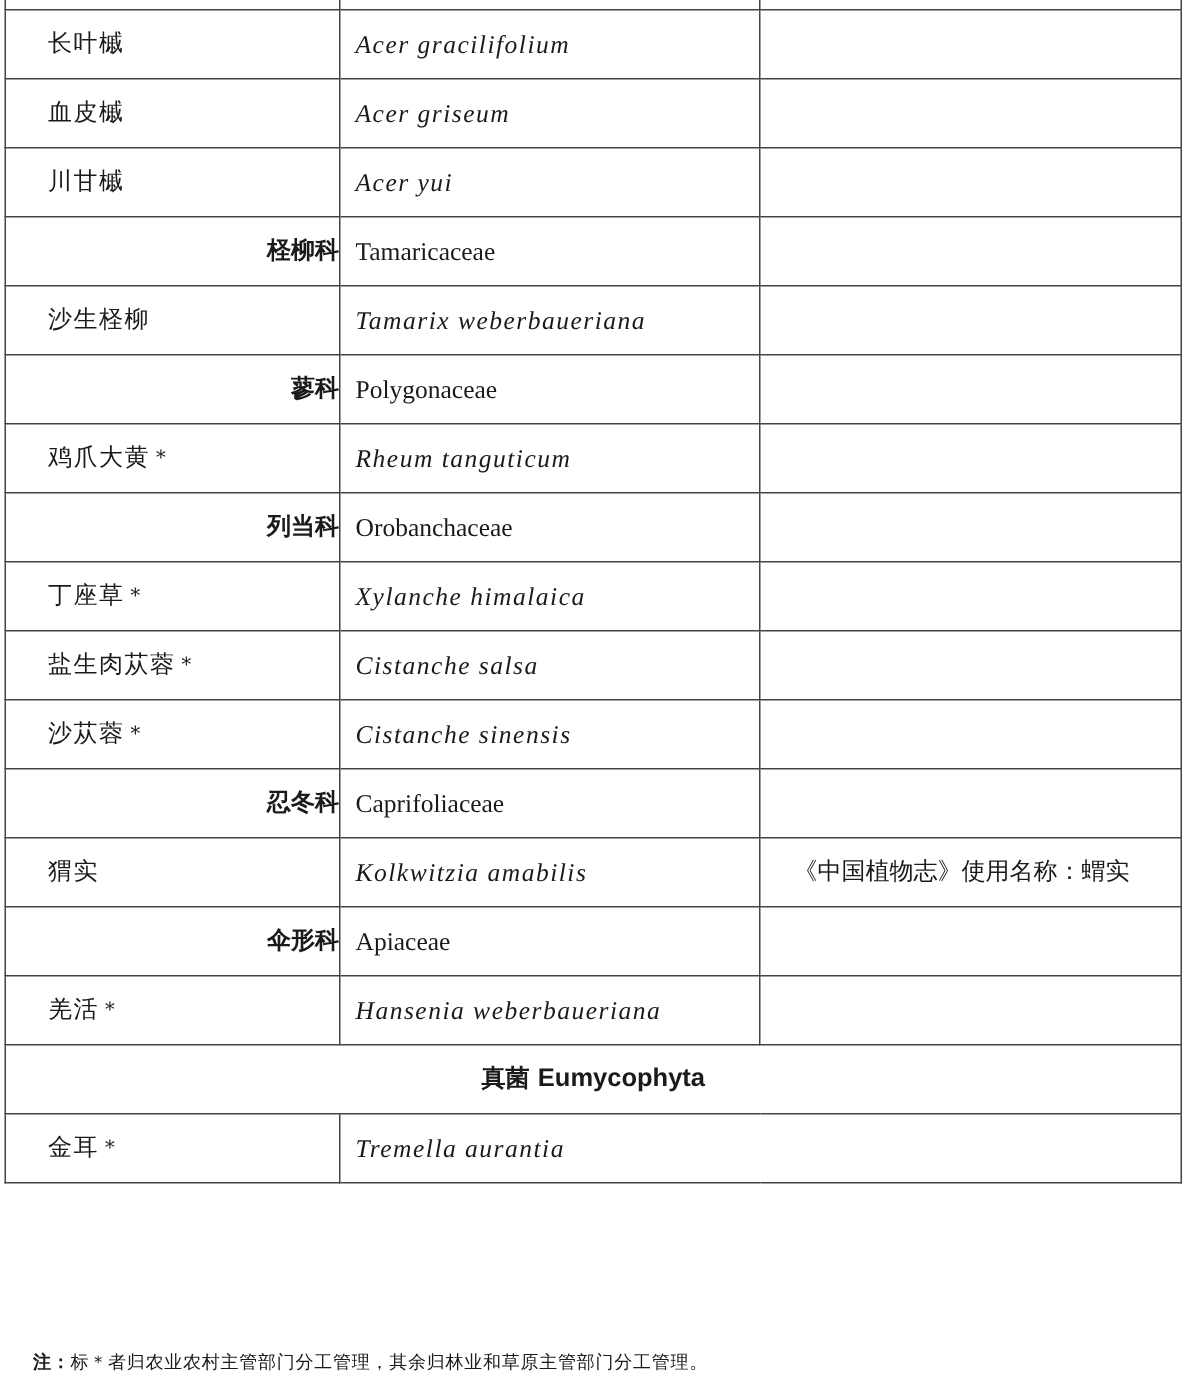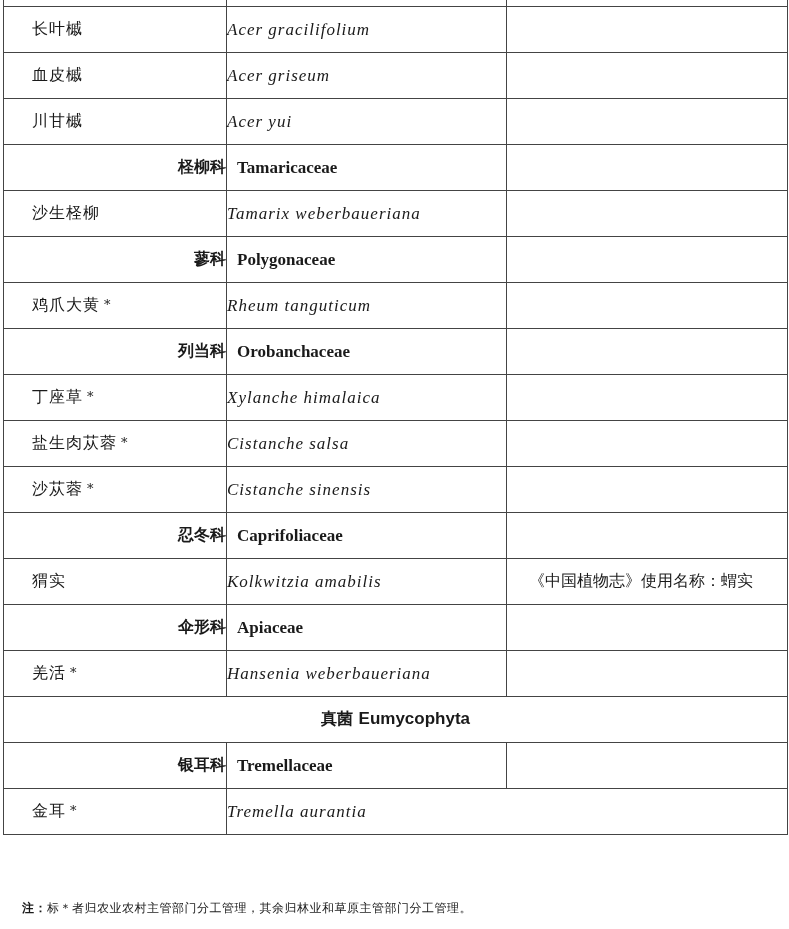--- a/index.html
+++ b/index.html
@@ -6,22 +6,22 @@
   body { width: 789px; height: 929px; position: relative; overflow: hidden;
          font-family: "DejaVu Serif", "Liberation Serif", serif; color: #1a1a1a; }
   .table-wrap { position: absolute; left: 3px; top: -40px; width: 784px; }
   table { border-collapse: collapse; width: 784px; table-layout: fixed; }
   td { border: 1.6px solid #444; height: 45px; padding: 0; vertical-align: middle;
        font-size: 16px; }
   col.c1 { width: 223px; } col.c2 { width: 280px; } col.c3 { width: 281px; }
   .family-cn { font-weight: bold; padding-left: 8px; font-family: "DejaVu Sans", sans-serif; font-size: 16px; text-align: right; }
   .species-cn { padding-left: 28px; letter-spacing: 1px; }
   .star { font-size: 13px; margin-left: 4px; vertical-align: 1px; }
-  .latin-family { font-weight: bold; padding-left: 10px; font-family: "Liberation Serif", serif; font-size: 17px; }
-  .latin-species { font-style: italic; padding-left: 0; font-family: "Liberation Serif", serif; font-size: 17px; letter-spacing: 1px; }
+  .latin-family { font-weight: normal; padding-left: 10px; font-family: "Liberation Serif", serif; font-size: 17px; }
+  .latin-species { font-style: italic; padding-left: 10px; font-family: "Liberation Serif", serif; font-size: 17px; letter-spacing: 1px; }
   .remark { padding-left: 22px; font-size: 16px; white-space: nowrap; }
   .group { text-align: center; font-weight: bold; font-size: 16px; }
   .group .latin { font-family: Liberation Sans, sans-serif; font-size: 17px; text-align: center; }
   .note { position: absolute; left: 22px; top: 900px; font-size: 12px; letter-spacing: 0.5px; }
   .note b { font-family: "DejaVu Sans", sans-serif; }
 </style>
 </head>
 <body>
 
 <div class="table-wrap">
@@ -112,25 +112,20 @@
       <td class="latin-species">Hansenia weberbaueriana</td>
       <td class="remark"></td>
     </tr>
     <tr>
       <td class="group" colspan="3">
         <span>真菌</span>
         <span class="latin">Eumycophyta</span>
       </td>
     </tr>
     <tr>
-      <td class="family-cn">银耳科</td>
-      <td class="latin-family">Tremellaceae</td>
-      <td class="remark"></td>
-    </tr>
-    <tr>
       <td class="species-cn"><span>金耳</span><span class="star">*</span></td>
       <td class="latin-species" colspan="2">Tremella aurantia</td>
     </tr>
   </tbody>
 </table>
 </div>
 
 <div class="note">
   <b>注：</b><span>标＊者归农业农村主管部门分工管理，其余归林业和草原主管部门分工管理。</span>
 </div>

